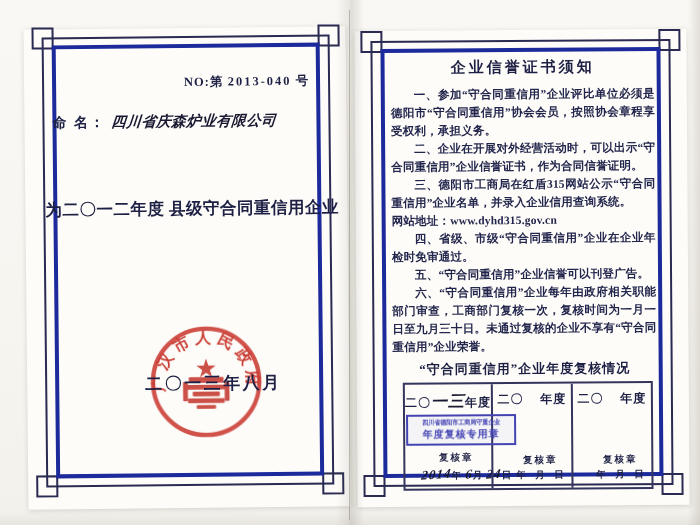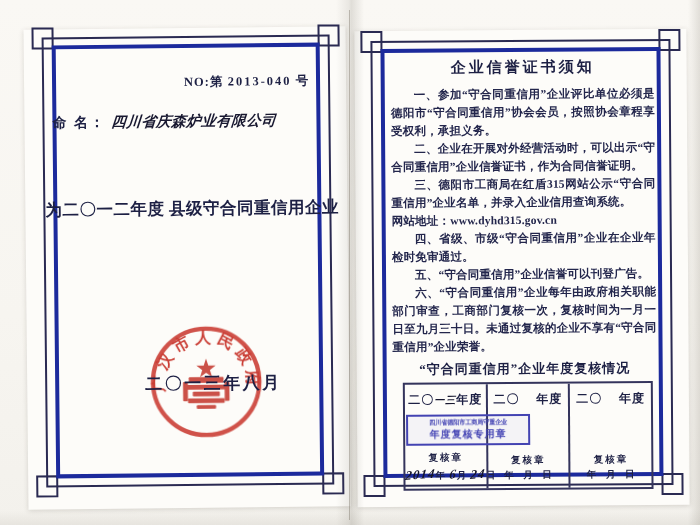--- a/index.html
+++ b/index.html
@@ -52,30 +52,30 @@
         text-align:justify;text-indent:2em;letter-spacing:0.2px;}
   .rp-content p.no-indent{text-indent:0;}
   .review-title{margin:5px 0 4px 0;text-align:center;font-size:13px;font-weight:bold;letter-spacing:1px;color:#1d2044;}
 
   .review-table{position:relative;margin:2px 0 0 10px;width:246px;height:104px;
         border:2px solid #34345c;display:flex;}
   .review-col{position:relative;flex:1;}
   .review-col + .review-col{border-left:2px solid #34345c;}
   .year-header{text-align:center;padding-top:7px;font-size:12px;font-weight:bold;color:#1d2044;letter-spacing:1px;white-space:nowrap;}
   .year-gap{display:inline-block;width:1.4em;}
-  .year-fill{font-size:10px;font-weight:bold;}
-  .col-footer{position:absolute;left:0;right:0;bottom:6px;text-align:center;color:#1d2044;}
+  .year-fill{font-size:16px;font-weight:bold;}
+  .col-footer{position:absolute;left:16px;right:0;bottom:6px;text-align:center;color:#1d2044;}
   .seal-label{font-size:9.5px;font-weight:bold;letter-spacing:2px;}
   .date-row{font-size:9.5px;font-weight:bold;letter-spacing:1px;margin-top:2px;white-space:nowrap;}
   .date-row .unit-gap{display:inline-block;width:0.9em;}
   .hand-num{display:inline-block;font-size:13px;font-weight:bold;font-style:italic;
         transform:rotate(-4deg) skewX(-10deg);color:#15152a;}
   .review-stamp{position:absolute;left:1px;top:30px;width:84px;z-index:3;
         border:2px solid #4343b2;background:rgba(80,80,190,0.05);
-        text-align:center;padding:2px 18px;color:#4444b4;filter:blur(0.35px);}
+        text-align:center;padding:2px 11px;color:#4444b4;filter:blur(0.35px);}
   .stamp-l1{font-size:6.5px;letter-spacing:0;transform:scaleX(0.92);white-space:nowrap;font-weight:bold;}
   .stamp-l2{font-size:10px;font-weight:bold;letter-spacing:1px;}
 </style>
 </head>
 <body>
 
 <div class="scan">
 
   <div class="page page-left">
     <div class="frame-outer">

